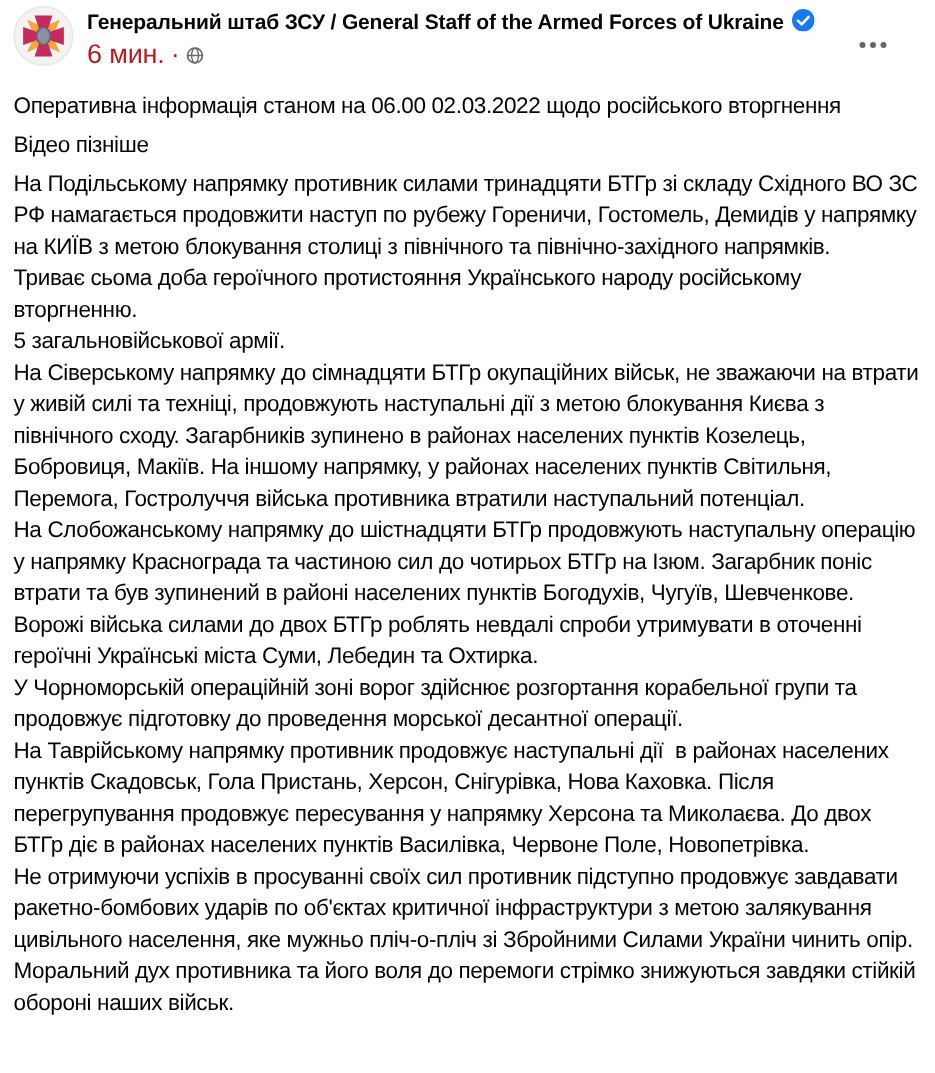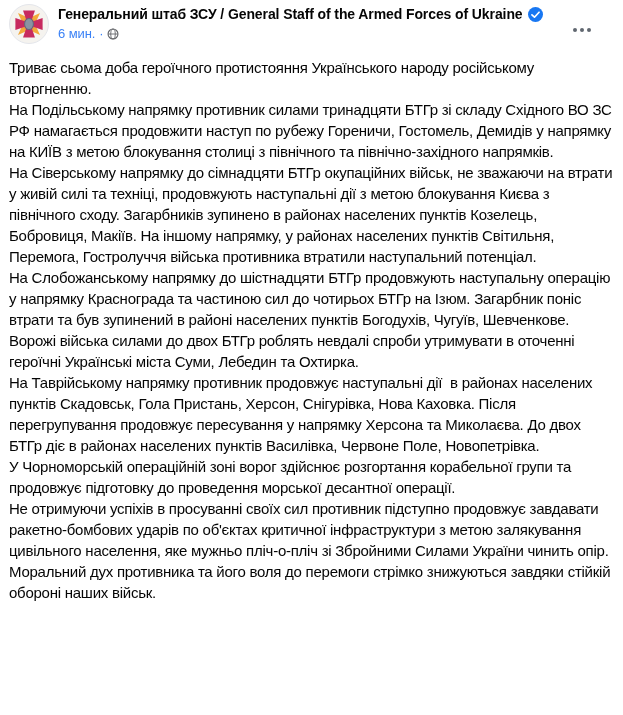--- a/index.html
+++ b/index.html
@@ -18,29 +18,29 @@
   .avatar {
     width: 40px; height: 40px; border-radius: 50%;
     flex: 0 0 40px;
     background: #f5f3ef;
     border: 1px solid #e4e6eb;
     display: flex; align-items: center; justify-content: center;
     overflow: hidden;
     cursor: pointer;
   }
   .header-text { margin-left: 9px; padding-top: 2px; min-width: 0; }
-  .name-row { display: flex; align-items: center; white-space: nowrap; }
+  .name-row { display: flex; white-space: nowrap; }
   .page-name {
     font-size: 14px; font-weight: 700; color: #050505;
     letter-spacing: -0.1px; cursor: pointer;
   }
   .verified { width: 15px; height: 15px; margin-left: 5px; flex: 0 0 15px; }
   .meta-row {
     display: flex; align-items: center; margin-top: 4px;
-    font-size: 13px; color: #3b82f6; letter-spacing: -0.1px;
+    font-size: 18px; color: #b91c1c; letter-spacing: -0.1px;
   }
   .meta-sep { margin: 0 4px; }
   .globe { width: 12px; height: 12px; display: block; }
   .more-btn {
     position: absolute; right: 16px; top: 14px;
     width: 32px; height: 24px;
     display: flex; align-items: center; justify-content: center;
     gap: 3px; border-radius: 6px; cursor: pointer;
   }
   .more-btn i { width: 4px; height: 4px; border-radius: 50%; background: #606770; display: block; }
@@ -106,25 +106,30 @@
 
     <div class="more-btn" aria-label="More options">
       <i></i>
       <i></i>
       <i></i>
     </div>
   </div>
 
   <div class="post-text">
     <div>
+        <div class="para">Оперативна інформація станом на 06.00 02.03.2022 щодо російського вторгнення</div>
+        <div class="para">Відео пізніше</div>
+      </div>
+    <div>
+        <div class="body-line">На Подільському напрямку противник силами тринадцяти БТГр зі складу Східного ВО ЗС РФ намагається продовжити наступ по рубежу Гореничи, Гостомель, Демидів у напрямку на КИЇВ з метою блокування столиці з північного та північно-західного напрямків.</div>
         <div class="body-line">Триває сьома доба героїчного протистояння Українського народу російському вторгненню.</div>
-        <div class="body-line">На Подільському напрямку противник силами тринадцяти БТГр зі складу Східного ВО ЗС РФ намагається продовжити наступ по рубежу Гореничи, Гостомель, Демидів у напрямку на КИЇВ з метою блокування столиці з північного та північно-західного напрямків.</div>
+        <div class="body-line">5 загальновійськової армії.</div>
         <div class="body-line">На Сіверському напрямку до сімнадцяти БТГр окупаційних військ, не зважаючи на втрати у живій силі та техніці, продовжують наступальні дії з метою блокування Києва з північного сходу. Загарбників зупинено в районах населених пунктів Козелець, Бобровиця, Макіїв. На іншому напрямку, у районах населених пунктів Світильня, Перемога, Гостролуччя війська противника втратили наступальний потенціал.</div>
         <div class="body-line">На Слобожанському напрямку до шістнадцяти БТГр продовжують наступальну операцію у напрямку Краснограда та частиною сил до чотирьох БТГр на Ізюм. Загарбник поніс втрати та був зупинений в районі населених пунктів Богодухів, Чугуїв, Шевченкове.</div>
         <div class="body-line">Ворожі війська силами до двох БТГр роблять невдалі спроби утримувати в оточенні героїчні Українські міста Суми, Лебедин та Охтирка.</div>
+        <div class="body-line">У Чорноморській операційній зоні ворог здійснює розгортання корабельної групи та продовжує підготовку до проведення морської десантної операції.</div>
         <div class="body-line">На Таврійському напрямку противник продовжує наступальні дії  в районах населених пунктів Скадовськ, Гола Пристань, Херсон, Снігурівка, Нова Каховка. Після перегрупування продовжує пересування у напрямку Херсона та Миколаєва. До двох БТГр діє в районах населених пунктів Василівка, Червоне Поле, Новопетрівка.</div>
-        <div class="body-line">У Чорноморській операційній зоні ворог здійснює розгортання корабельної групи та продовжує підготовку до проведення морської десантної операції.</div>
         <div class="body-line">Не отримуючи успіхів в просуванні своїх сил противник підступно продовжує завдавати ракетно-бомбових ударів по об'єктах критичної інфраструктури з метою залякування цивільного населення, яке мужньо пліч-о-пліч зі Збройними Силами України чинить опір.</div>
         <div class="body-line">Моральний дух противника та його воля до перемоги стрімко знижуються завдяки стійкій обороні наших військ.</div>
       </div>
   </div>
 
 </div>
 
 </body></html>

